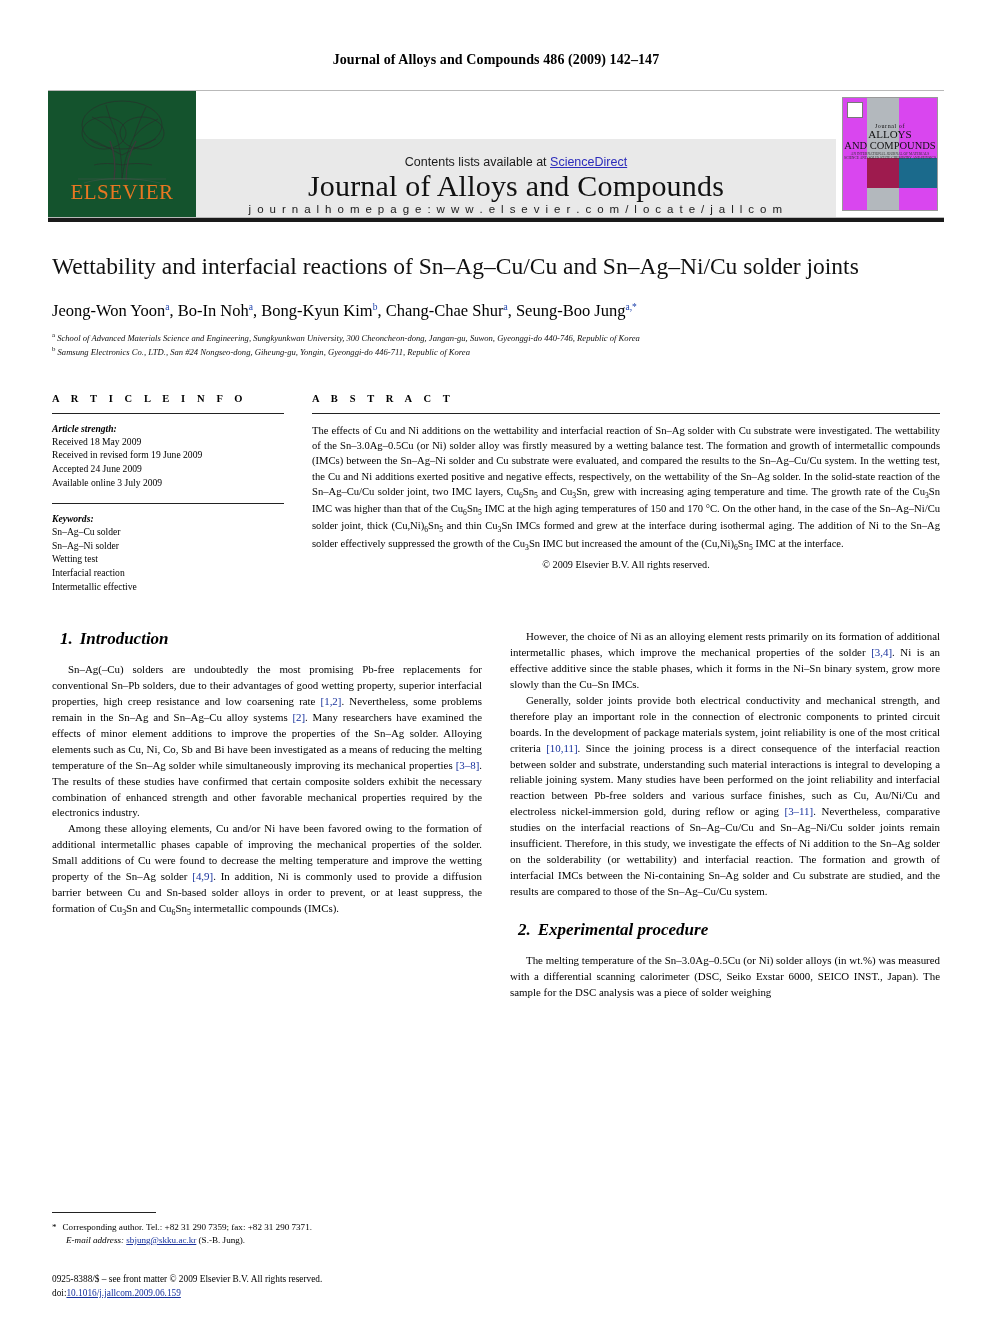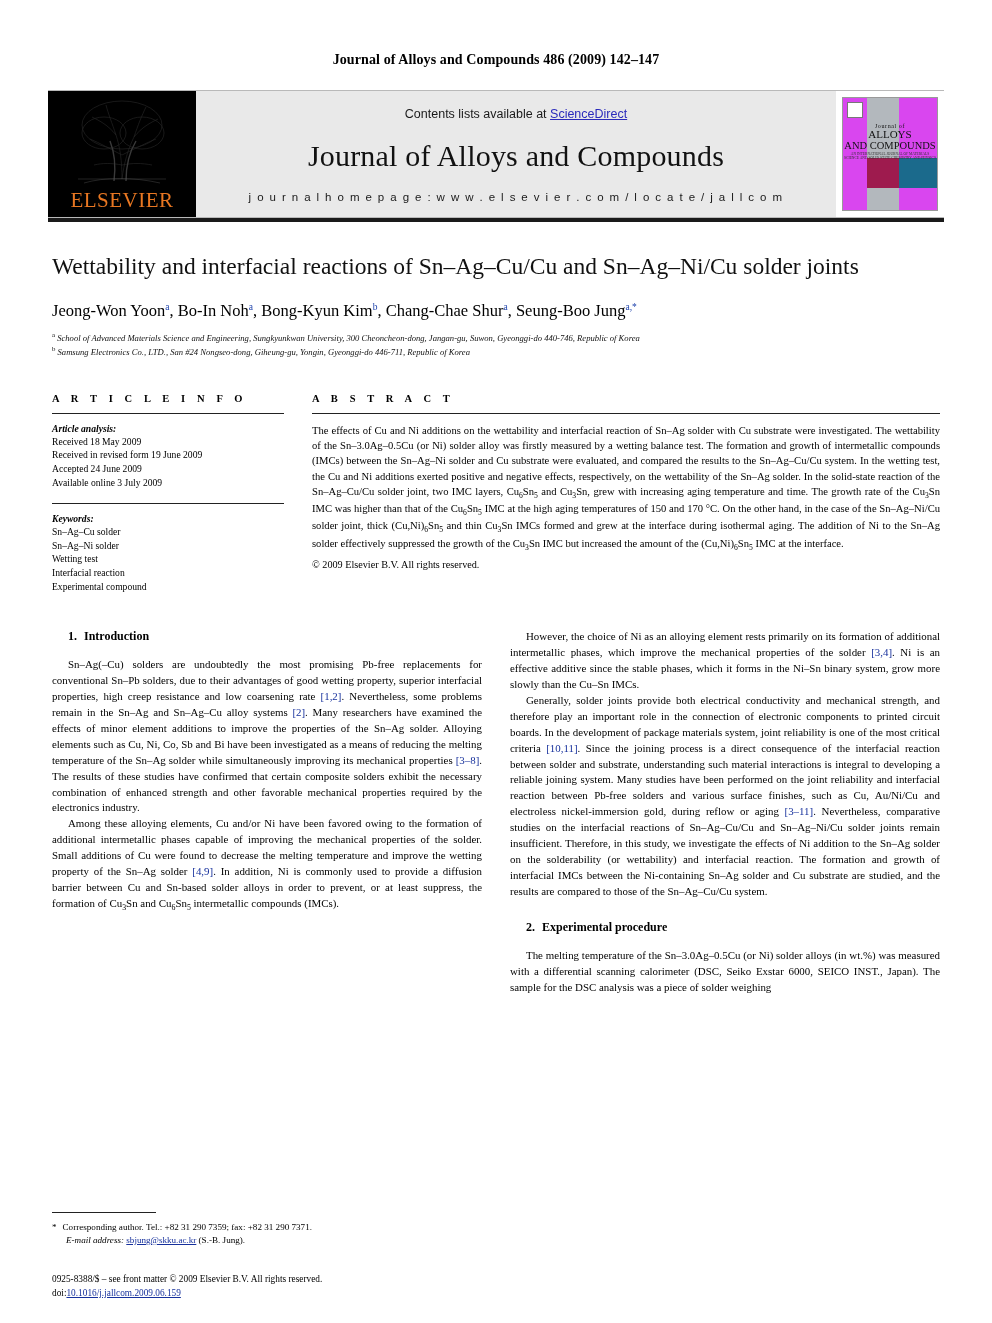--- a/index.html
+++ b/index.html
@@ -34,22 +34,22 @@
     border-top: 1px solid #b9b9b9;
     border-bottom: 1px solid #b9b9b9;
   }
   .elsevier-logo {
     width: 148px;
     flex: 0 0 148px;
     display: flex;
     flex-direction: column;
     align-items: center;
     justify-content: flex-end;
-    padding-bottom: 6px;
-    background: #000000;
+    padding-bottom: 14px;
+    background: #14532d;
     position: relative;
   }
   .tree-svg { position: absolute; top: 4px; left: 50%; transform: translateX(-50%); }
   .elsevier-word {
     font-family: "Liberation Serif", serif;
     color: #E87722;
     font-size: 21px;
     letter-spacing: .5px;
     font-weight: normal;
     line-height: 1;
@@ -58,20 +58,21 @@
   }
 
   .center-band {
     flex: 1 1 auto;
     background: #e9e9e9;
     display: flex;
     flex-direction: column;
     align-items: center;
     justify-content: space-between;
     padding: 16px 10px 14px 10px;
+    margin-top: 48px;
   }
   .contents-line { font-family: "Liberation Sans", sans-serif; font-size: 12.5px; color: #1a1a1a; }
   .sd-link { color: #2b2bbb; }
   .journal-title {
     font-family: "Liberation Serif", serif;
     font-size: 30px;
     color: #111;
     letter-spacing: .2px;
   }
   .homepage-line {
@@ -147,34 +148,35 @@
   }
   .hr-thin { border: 0; border-top: 1px solid #222; margin: 0 0 9px 0; }
   .hr-thin2 { border: 0; border-top: 1px solid #222; margin: 14px 0 9px 0; }
   .info-sub { font-size: 9.6px; font-style: italic; font-weight: bold; margin-bottom: 1px; }
   .info-line { font-size: 9.6px; line-height: 1.42; }
   .abstract-body {
     font-size: 10.6px;
     line-height: 1.45;
     text-align: justify;
   }
-  .copyright { text-align: left; font-size: 10.2px; margin-top: 6px; }
+  .copyright { text-align: center; font-size: 10.2px; margin-top: 6px; }
 
   
   .body-cols {
     margin: 36px 52px 0 52px;
     display: flex;
     gap: 28px;
   }
   .bcol { flex: 1 1 0; min-width: 0; }
   h2.sec {
     font-family: "Liberation Serif", serif;
-    font-size: 12px;
+    font-size: 17px;
     font-weight: bold;
-    margin: 0 0 13px 16px;
+    margin: 0 0 13px 8px;
+    font-style: italic;
   }
   h2.sec .num { margin-right: 7px; }
   p.para {
     font-size: 10.9px;
     line-height: 1.46;
     text-align: justify;
     margin: 0 0 0 0;
     text-indent: 16px;
   }
   p.para + p.para { margin-top: 0; }
@@ -267,32 +269,32 @@
     </div>
     <div class="affil">
       <sup>b</sup> <span>Samsung Electronics Co., LTD., San #24 Nongseo-dong, Giheung-gu, Yongin, Gyeonggi-do 446-711, Republic of Korea</span>
     </div>
   </div>
 
   <div class="info-abstract">
     <div class="col-info">
       <div class="sec-head">A R T I C L E   I N F O</div>
       <hr class="hr-thin">
-      <div class="info-sub">Article analysis:</div>
+      <div class="info-sub">Article strength:</div>
       <div class="info-line">Received 18 May 2009</div>
       <div class="info-line">Received in revised form 19 June 2009</div>
       <div class="info-line">Accepted 24 June 2009</div>
       <div class="info-line">Available online 3 July 2009</div>
       <hr class="hr-thin2">
       <div class="info-sub">Keywords:</div>
       <div class="info-line">Sn–Ag–Cu solder</div>
       <div class="info-line">Sn–Ag–Ni solder</div>
       <div class="info-line">Wetting test</div>
       <div class="info-line">Interfacial reaction</div>
-      <div class="info-line">Experimental compound</div>
+      <div class="info-line">Intermetallic effective</div>
     </div>
 
     <div class="col-abstract">
       <div class="sec-head">A B S T R A C T</div>
       <hr class="hr-thin">
       <div class="abstract-body">The effects of Cu and Ni additions on the wettability and interfacial reaction of Sn–Ag solder with Cu substrate were investigated. The wettability of the Sn–3.0Ag–0.5Cu (or Ni) solder alloy was firstly measured by a wetting balance test. The formation and growth of intermetallic compounds (IMCs) between the Sn–Ag–Ni solder and Cu substrate were evaluated, and compared the results to the Sn–Ag–Cu/Cu system. In the wetting test, the Cu and Ni additions exerted positive and negative effects, respectively, on the wettability of the Sn–Ag solder. In the solid-state reaction of the Sn–Ag–Cu/Cu solder joint, two IMC layers, Cu<sub>6</sub>Sn<sub>5</sub> and Cu<sub>3</sub>Sn, grew with increasing aging temperature and time. The growth rate of the Cu<sub>3</sub>Sn IMC was higher than that of the Cu<sub>6</sub>Sn<sub>5</sub> IMC at the high aging temperatures of 150 and 170 °C. On the other hand, in the case of the Sn–Ag–Ni/Cu solder joint, thick (Cu,Ni)<sub>6</sub>Sn<sub>5</sub> and thin Cu<sub>3</sub>Sn IMCs formed and grew at the interface during isothermal aging. The addition of Ni to the Sn–Ag solder effectively suppressed the growth of the Cu<sub>3</sub>Sn IMC but increased the amount of the (Cu,Ni)<sub>6</sub>Sn<sub>5</sub> IMC at the interface.</div>
       <div class="copyright">© 2009 Elsevier B.V. All rights reserved.</div>
     </div>
   </div>
 

